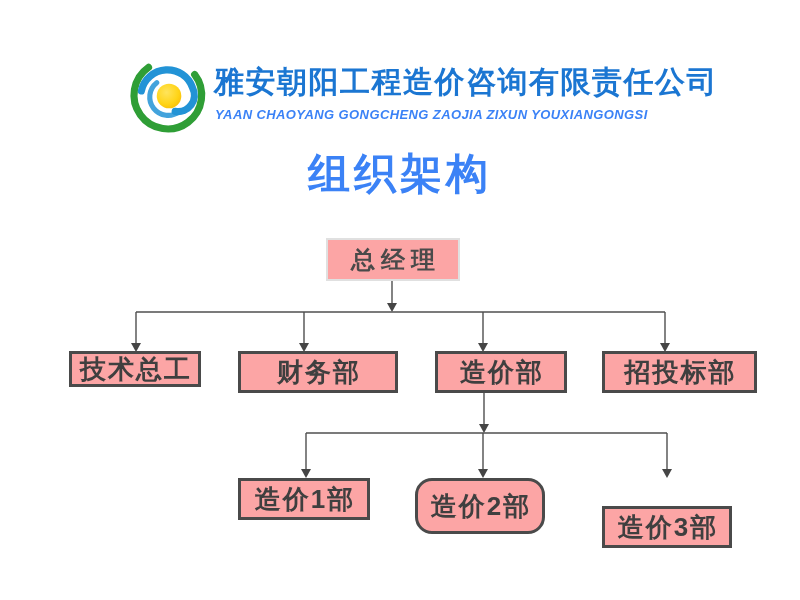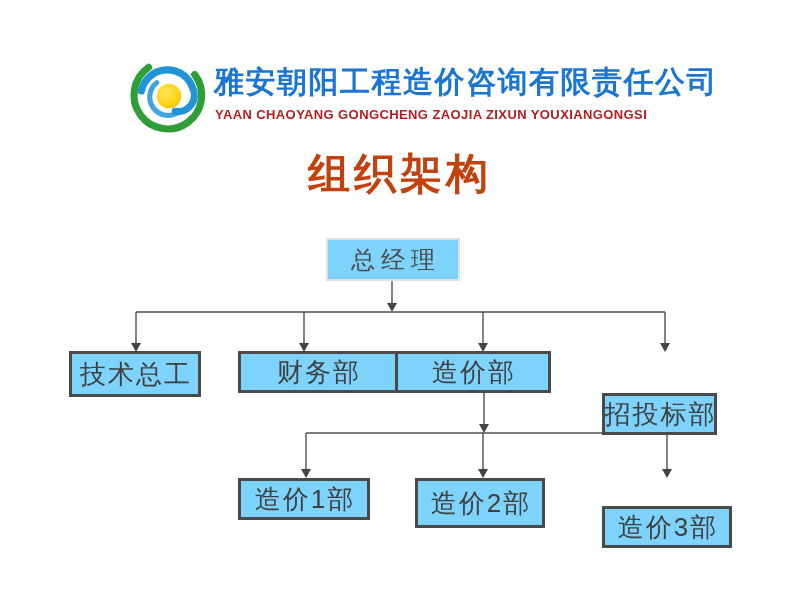--- a/index.html
+++ b/index.html
@@ -11,47 +11,48 @@
 
   
   .logo { position: absolute; left: 127px; top: 54px; width: 82px; height: 82px; }
   .company-zh {
     position: absolute; left: 214px; top: 62px; width: 460px;
     font-size: 30px; font-weight: bold; color: #1b76d2; letter-spacing: 1.5px;
     white-space: nowrap;
   }
   .company-py {
     position: absolute; left: 215px; top: 107px; width: 460px;
-    font-size: 13px; font-weight: bold; color: #b91c1c; letter-spacing: 0.4px;
+    font-size: 13px; font-weight: bold; color: #3b82f6; letter-spacing: 0.4px;
     white-space: nowrap;
+    font-style: italic;
   }
   .page-title {
     position: absolute; left: 0; top: 146px; width: 800px;
-    text-align: center; font-size: 42px; font-weight: bold; color: #c2410c;
+    text-align: center; font-size: 42px; font-weight: bold; color: #3b82f6;
     letter-spacing: 4px;
   }
 
   
   .node {
-    position: absolute; box-sizing: border-box; background: #7dd3fc;
+    position: absolute; box-sizing: border-box; background: #fca5a5;
     display: flex; align-items: center; justify-content: center;
-    font-weight: normal; color: #3f3f3f; white-space: nowrap;
+    font-weight: bold; color: #3f3f3f; white-space: nowrap;
   }
   .node-root {
     left: 326px; top: 238px; width: 134px; height: 43px;
     border: 2px solid #e0e0e0; font-size: 24px; letter-spacing: 6px;
     padding-left: 6px; color: #4a4a4a;
   }
   .node-child { border: 3px solid #4a4a4a; font-size: 26px; letter-spacing: 2px; padding-left: 2px; }
-  #node-l2-0 { left: 69px;  top: 351px; width: 132px; height: 46px; }
+  #node-l2-0 { left: 69px;  top: 351px; width: 132px; height: 36px; }
   #node-l2-1 { left: 238px; top: 351px; width: 160px; height: 42px; }
-  #node-l2-2 { left: 395px; top: 351px; width: 156px; height: 42px; }
-  #node-l2-3 { left: 602px; top: 351px; width: 115px; height: 42px; margin-top: 42px; }
+  #node-l2-2 { left: 435px; top: 351px; width: 132px; height: 42px; }
+  #node-l2-3 { left: 602px; top: 351px; width: 155px; height: 42px; }
   #node-l3-0 { left: 238px; top: 478px; width: 132px; height: 42px; text-align: center; }
-  #node-l3-1 { left: 415px; top: 478px; width: 130px; height: 50px; }
+  #node-l3-1 { left: 415px; top: 478px; width: 130px; height: 56px; border-radius: 17px; }
   #node-l3-2 { left: 602px; top: 478px; width: 130px; height: 42px; margin-top: 28px; }
 
   .connectors { position: absolute; left: 0; top: 0; width: 800px; height: 600px; pointer-events: none; }
   .connectors path { stroke: #4f4f4f; stroke-width: 1.4; fill: none; }
   .connectors polygon { fill: #454545; }
 </style>
 </head>
 <body>
 
 <div class="stage">

